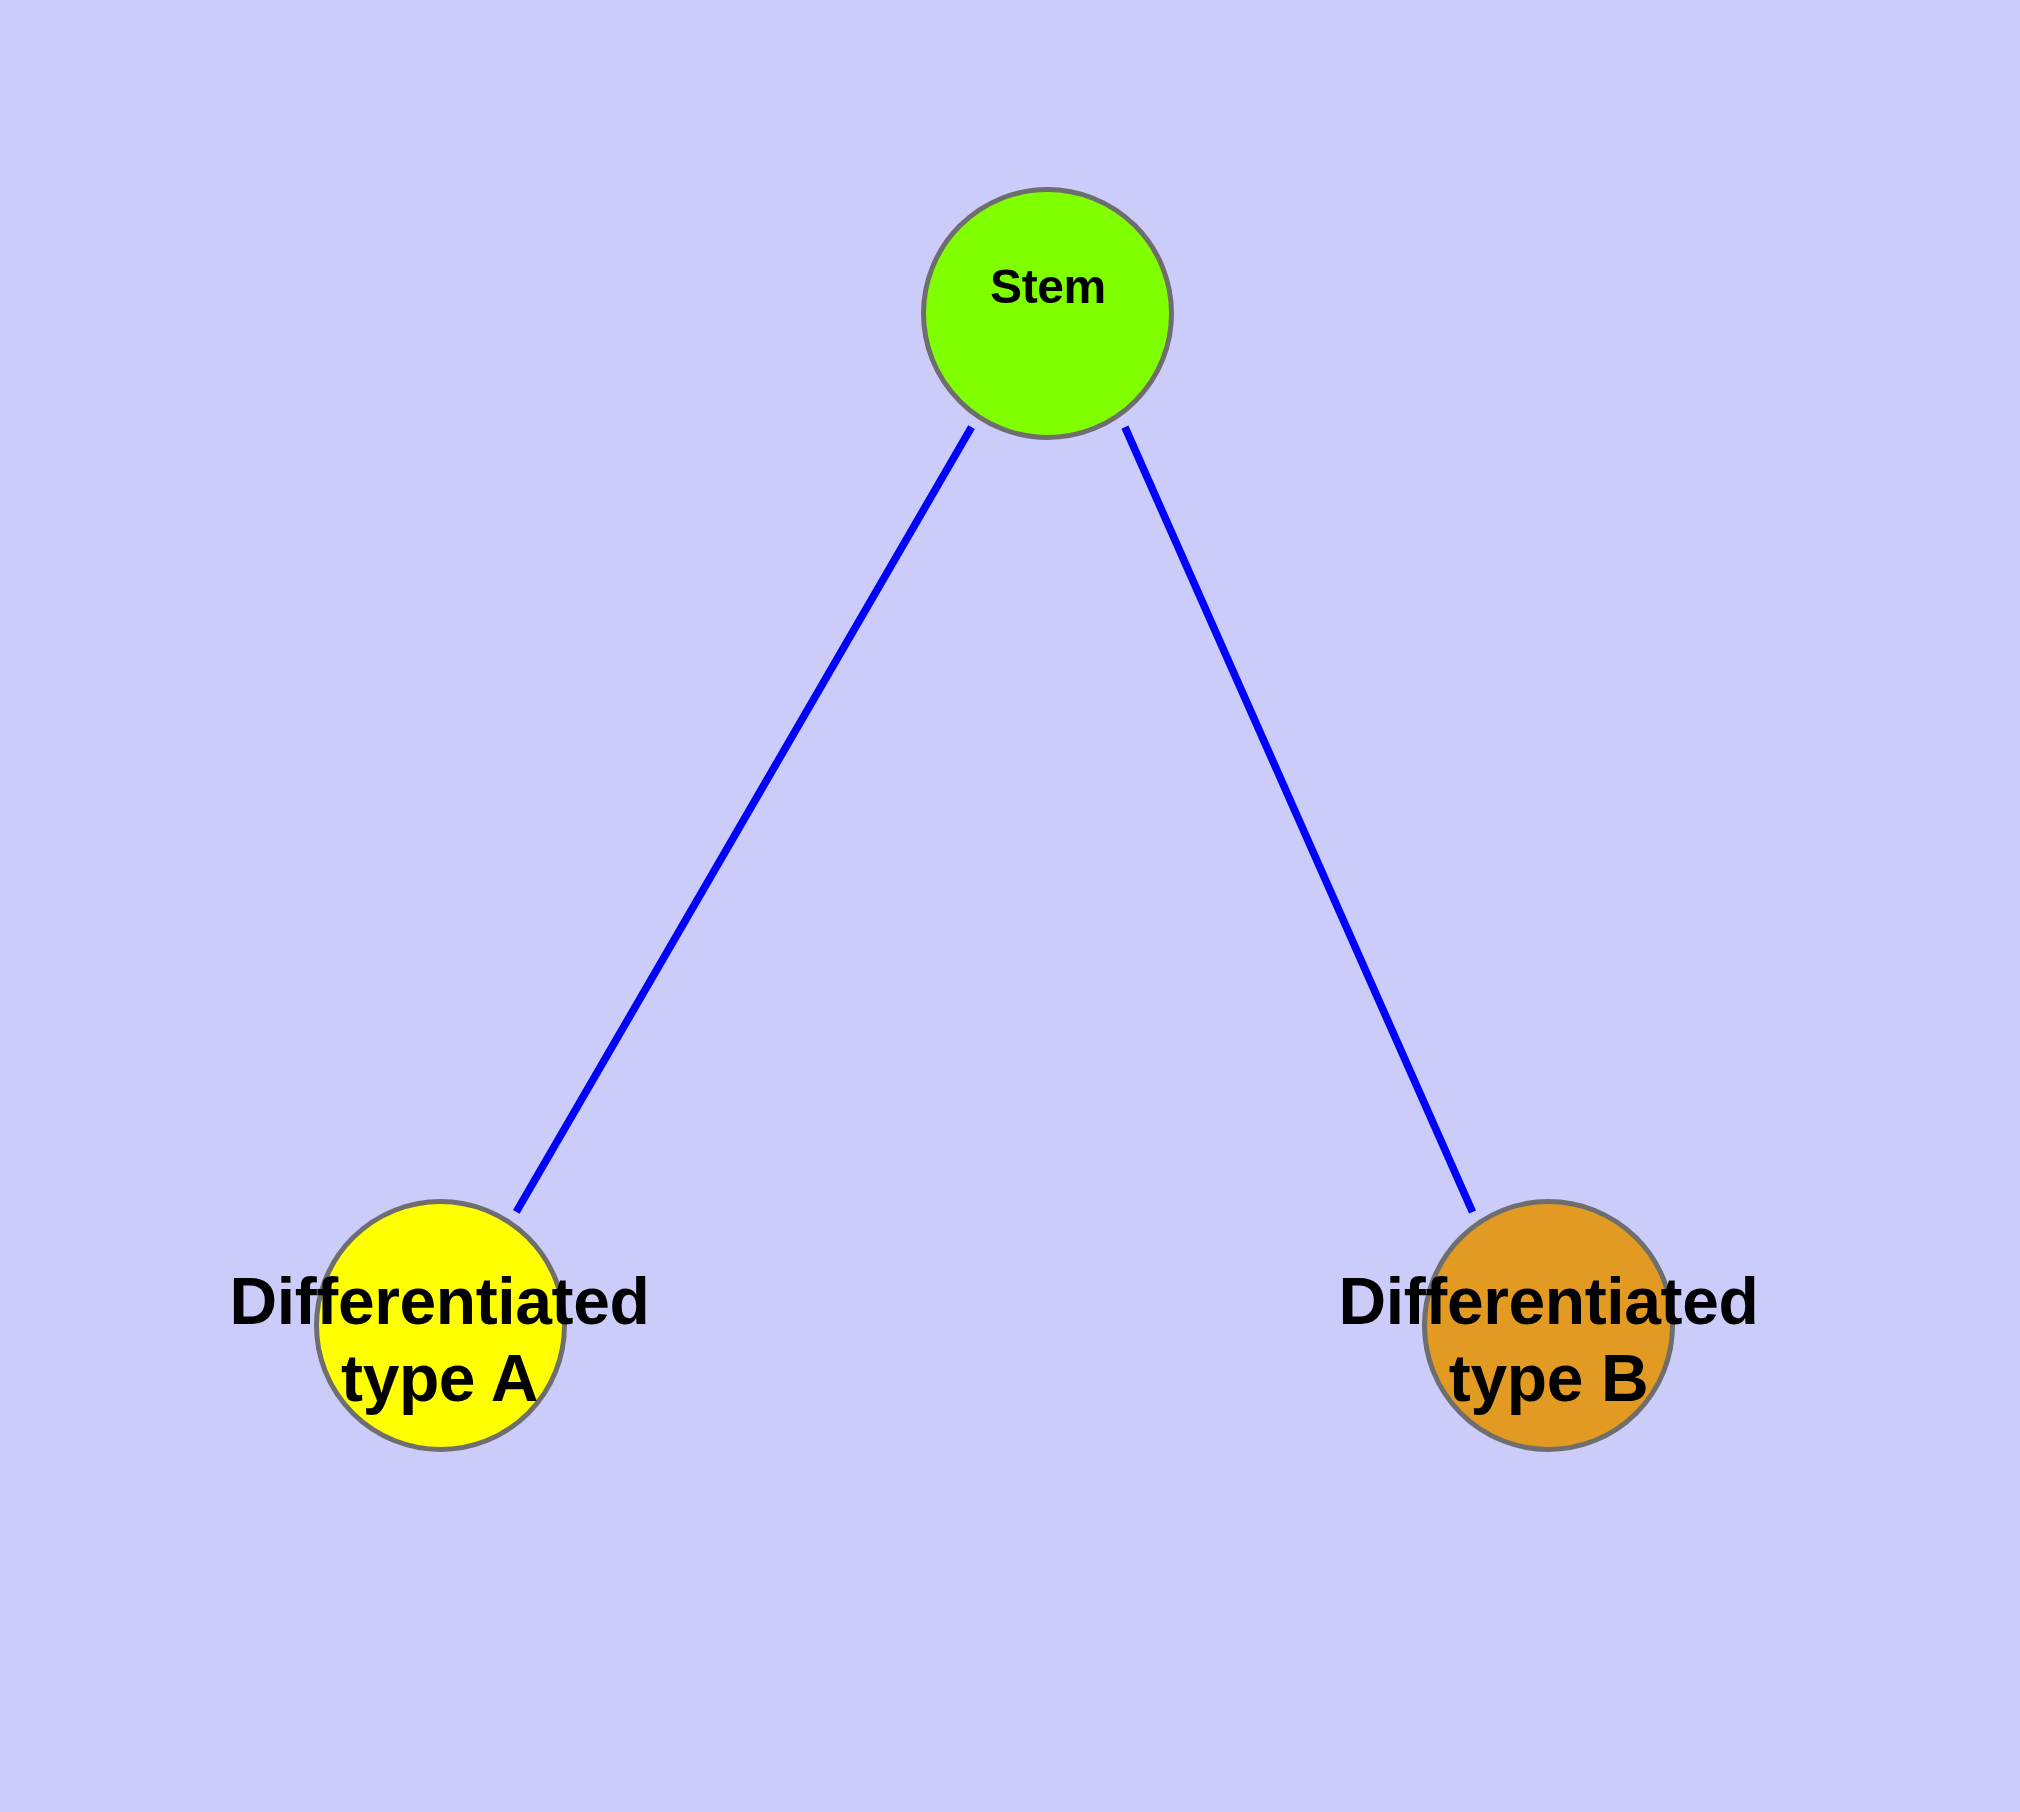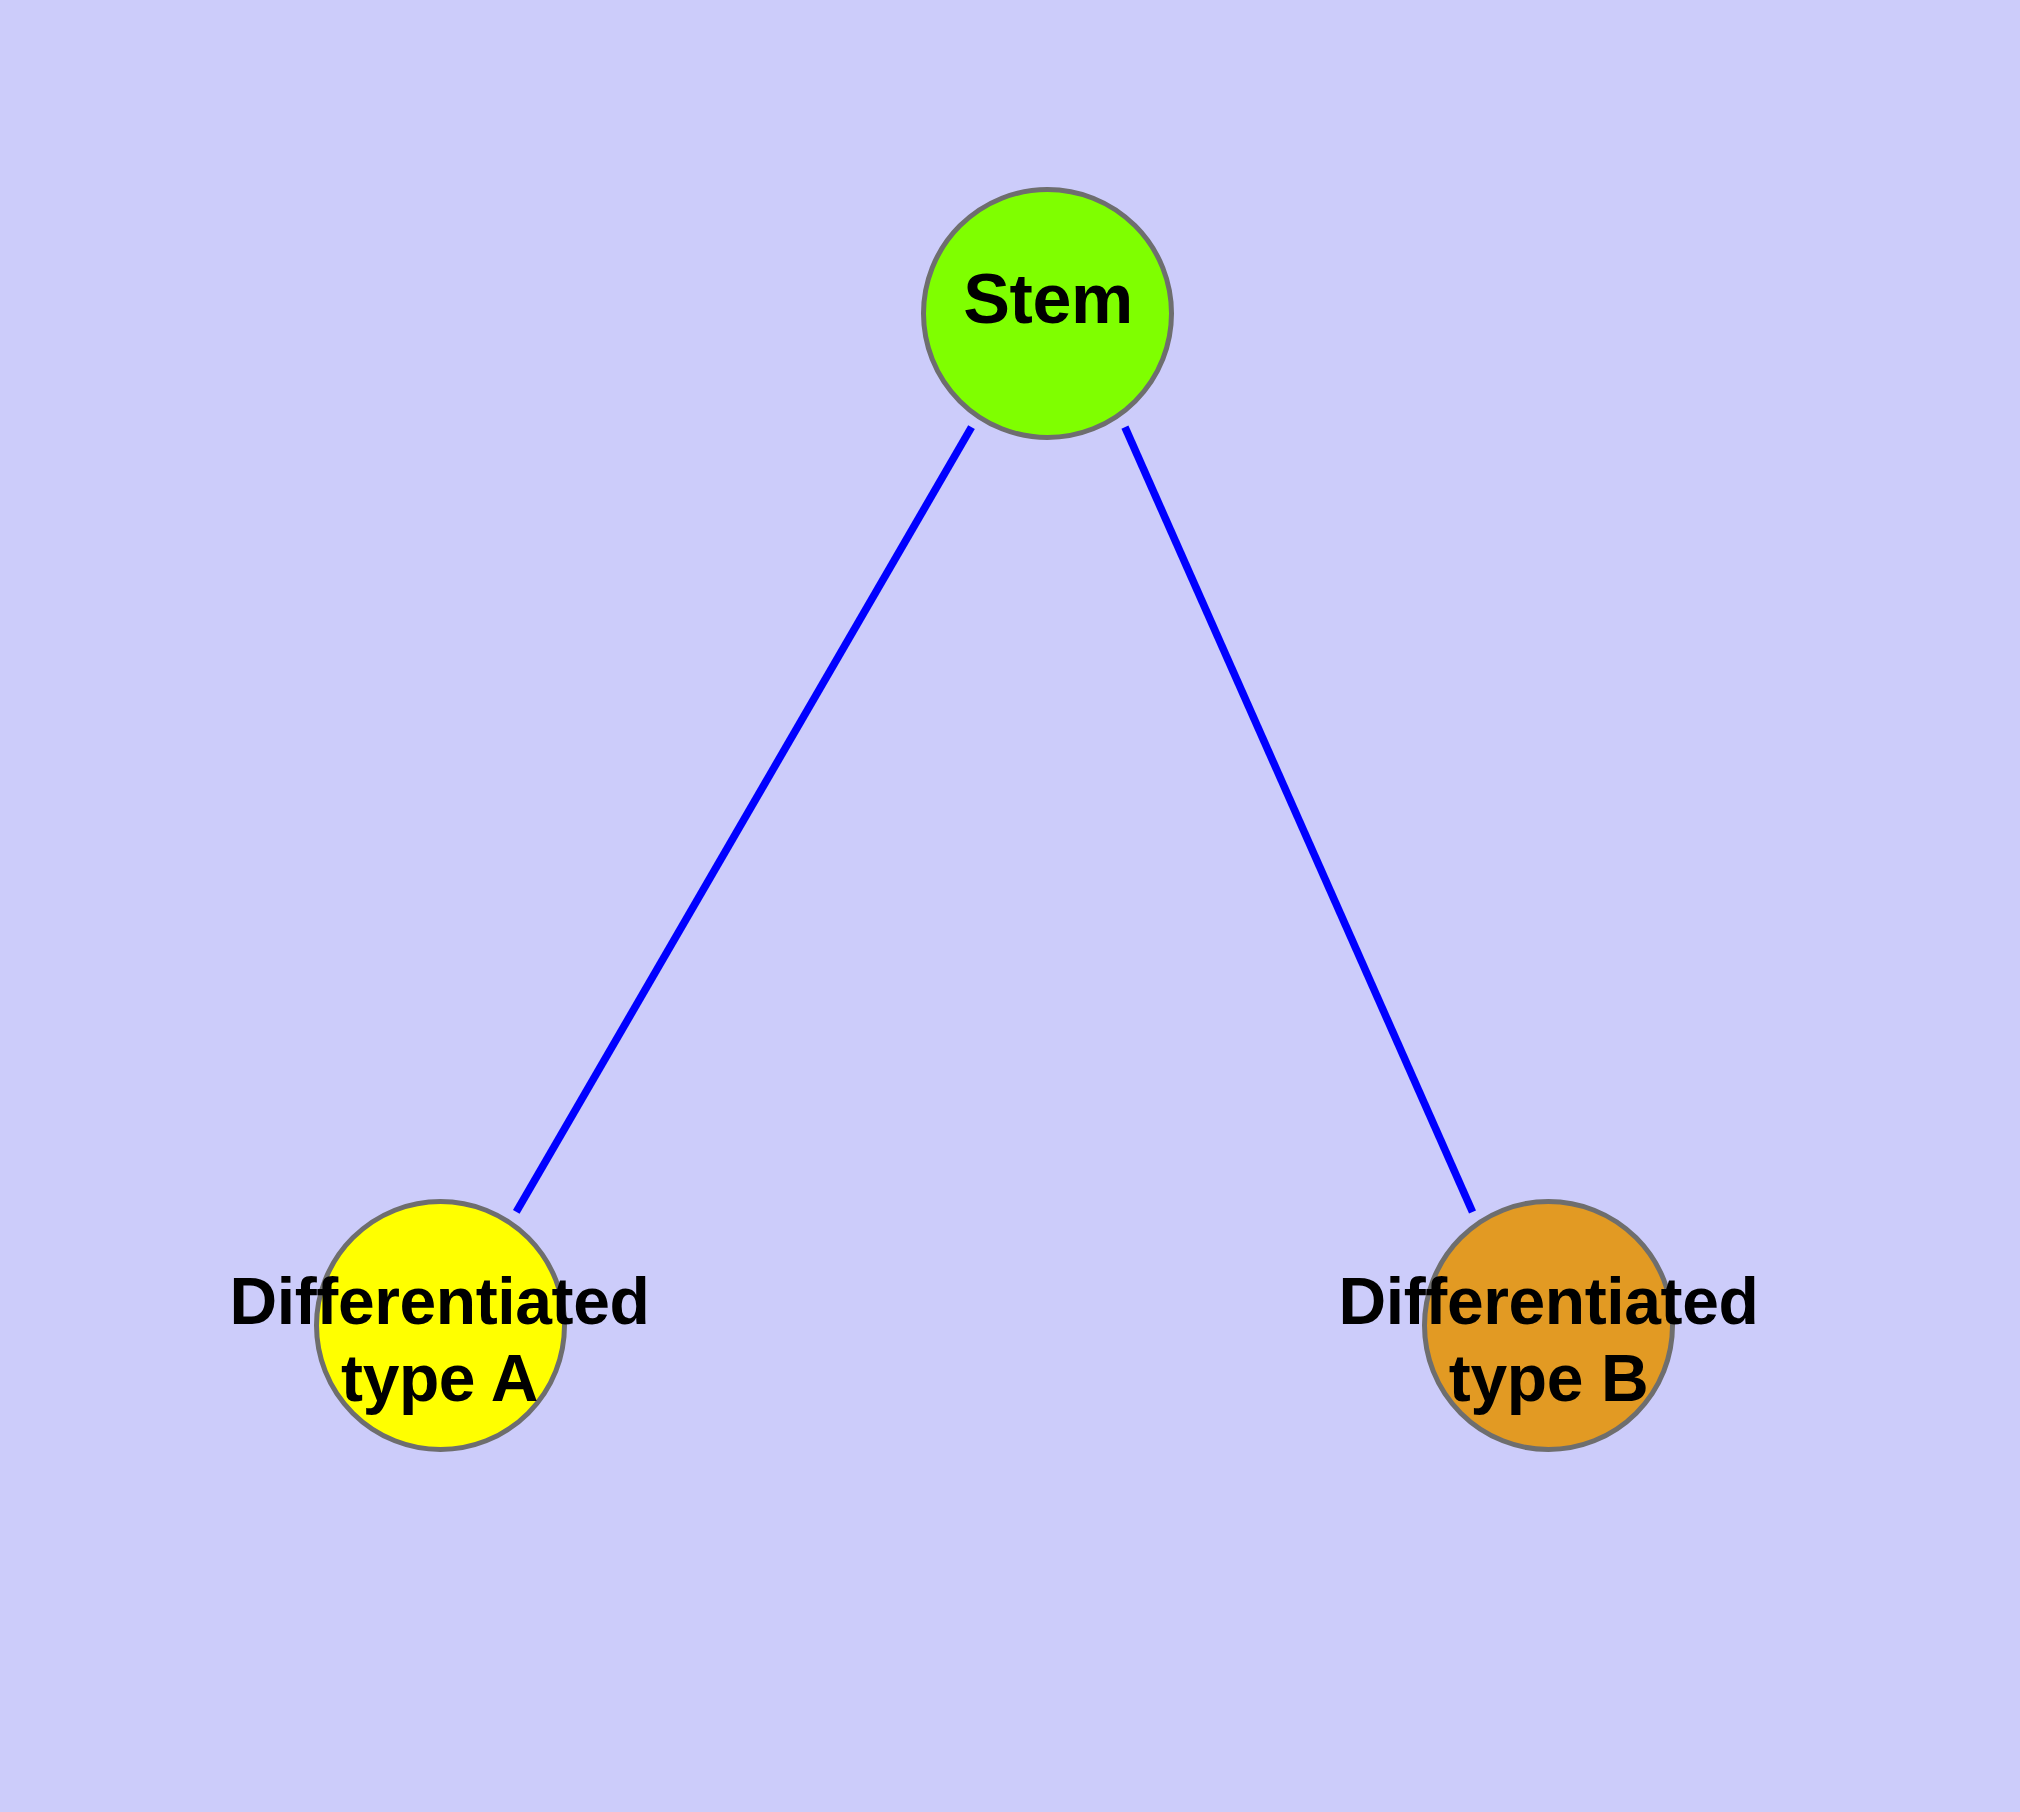--- a/index.html
+++ b/index.html
@@ -58,21 +58,21 @@
     font-weight: bold;
     text-align: center;
     white-space: pre;
     line-height: 1.16;
     letter-spacing: -0.4px;
   }
   #label-stem {
     left: 836px;
     top: 259px;
     width: 424px;
-    font-size: 70px;
+    font-size: 48px;
   }
   #label-type-a {
     left: 143px;
     top: 1263px;
     width: 593px;
     font-size: 66px;
   }
   #label-type-b {
     left: 1252px;
     top: 1263px;

